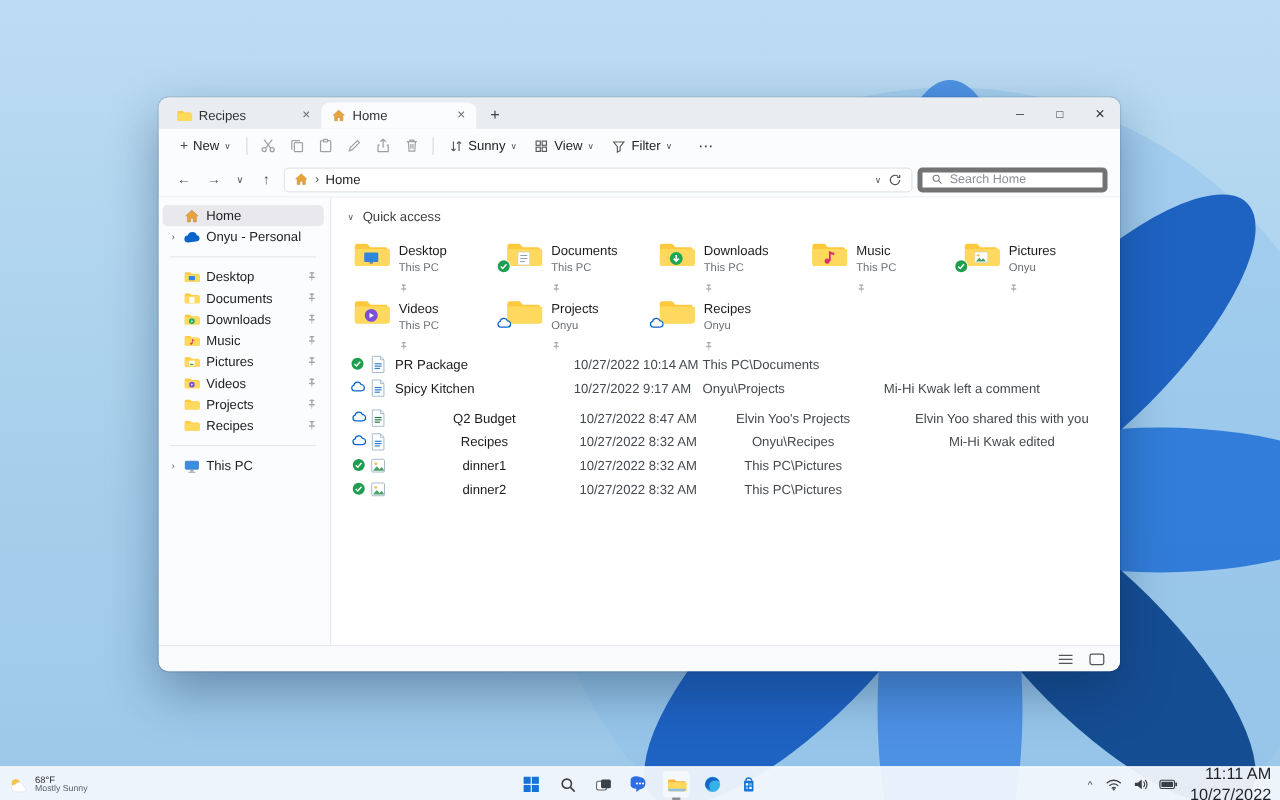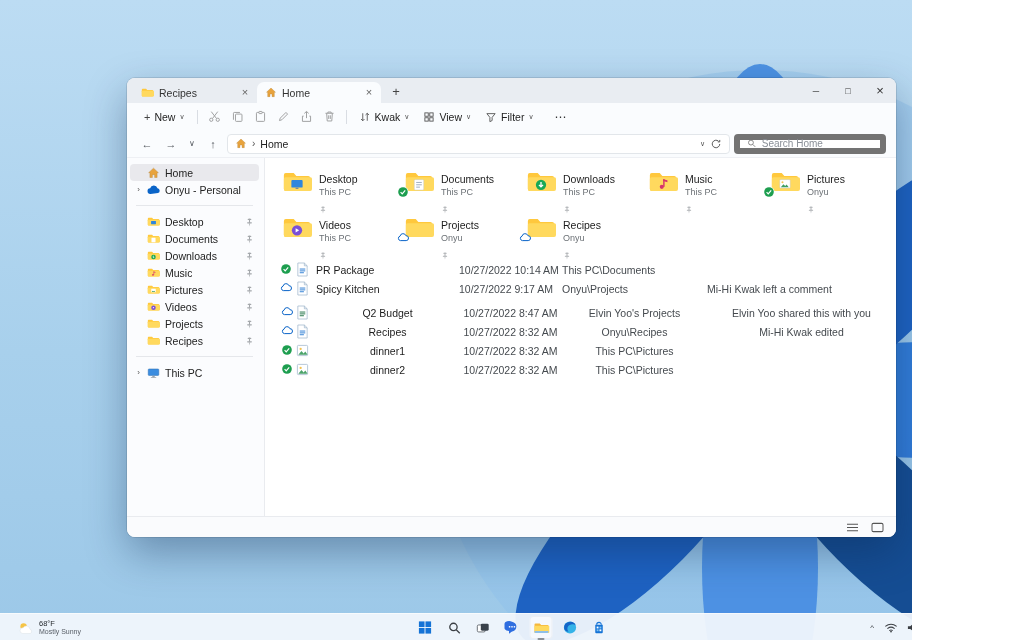--- a/index.html
+++ b/index.html
@@ -1,19 +1,19 @@
 <!DOCTYPE html>
 <html><head>
 <meta charset="utf-8">
 <style>
   * { margin:0; padding:0; box-sizing:border-box; }
   html,body { width:1024px; height:640px; overflow:hidden; }
   body { font-family:"Liberation Sans", sans-serif; }
 
-  .desktop { position:relative; width:912px; height:640px; overflow:hidden;
+  .desktop { position:relative; width:1024px; height:640px; overflow:hidden;
     background:linear-gradient(180deg,#bcdcf3 0%,#a8d0ec 55%,#9cc8e8 100%); }
   .bloom { position:absolute; left:0; top:0; width:1024px; height:640px; }
 
   
   .window { position:absolute; left:127px; top:78px; width:769px; height:459px;
     background:#f6f9fc; border-radius:8px; overflow:hidden;
     box-shadow:0 16px 40px rgba(10,40,80,.38), 0 0 0 1px rgba(0,0,0,.10);
     display:flex; flex-direction:column; }
 
   .tabbar { height:25px; background:#e9edf2; display:flex; align-items:flex-end;
@@ -40,21 +40,21 @@
   .tsep { width:1px; height:14px; background:#d9dde3; margin:0 5px; }
   .more-btn { margin-left:8px; font-size:12px; color:#333; padding:0 6px; }
 
   .addressrow { height:27px; background:#fafcfe; display:flex; align-items:center;
     gap:4px; padding:0 10px; flex:0 0 27px; }
   .nav-arrow { width:20px; text-align:center; font-size:11px; color:#52575d; border-radius:4px; }
   .nav-arrow.small { font-size:8px; width:14px; }
   .addressbox { flex:1; height:20px; background:#fff; border:1px solid #e2e6ea; border-radius:4px;
     display:flex; align-items:center; padding:0 7px; gap:5px; font-size:10.5px; color:#222; }
   .addr-spacer { flex:1; }
-  .searchbox { width:152px; height:20px; background:#fff; border:6px solid #737373; border-radius:4px;
+  .searchbox { width:152px; height:20px; background:#fff; border:4px solid #737373; border-radius:4px;
     display:flex; align-items:center; gap:5px; padding:0 7px; flex:0 0 152px; }
   .searchbox input { border:0; outline:0; width:100%; font-size:10px; color:#222; background:transparent;
     font-family:"Liberation Sans", sans-serif; }
   .searchbox input::placeholder { color:#8a9098; }
 
   .winbody { flex:1; display:flex; background:#fff; border-top:1px solid #eef0f4; min-height:0; }
   .sidebar { width:138px; flex:0 0 138px; background:#fbfcfe; border-right:1px solid #e9ebef;
     padding:6px 5px 0 3px; }
   .side-item { display:flex; align-items:center; gap:4px; height:17px; padding:0 5px 0 4px;
     border-radius:4px; font-size:10.5px; color:#222; }
@@ -91,21 +91,21 @@
   .row-act { flex:1; color:#454a4f; white-space:nowrap; overflow:hidden; }
 
   .statusbar { height:21px; flex:0 0 21px; background:#fafbfd; border-top:1px solid #e9ebef;
     display:flex; align-items:center; justify-content:flex-end; gap:12px; padding:0 12px; }
   .status-view-btn { display:flex; align-items:center; }
 
   
   .taskbar { position:absolute; left:0; bottom:0; width:1024px; height:27px;
     background:rgba(242,247,252,.94); border-top:1px solid rgba(255,255,255,.6);
     display:flex; align-items:center; }
-  .tb-weather { position:absolute; left:12px; top:0; height:27px; display:flex; align-items:center; gap:5px;
+  .tb-weather { position:absolute; left:1px; top:0; height:27px; display:flex; align-items:center; gap:5px;
     padding:0 5px; border-radius:4px;justify-content:center; }
   .tb-temp { font-size:7.5px; color:#1f2328; line-height:1.2; }
   .tb-cond { font-size:7px; color:#5a6068; line-height:1.2; }
   .tb-center { position:absolute; left:50%; top:2px; transform:translateX(-50%);
     display:flex; gap:6px; align-items:center; }
   .tb-app { width:23px; height:23px; display:flex; align-items:center; justify-content:center;
     border-radius:4px; position:relative; }
   .tb-app.active { background:rgba(255,255,255,.6); box-shadow:inset 0 0 0 1px rgba(0,0,0,.04); }
   .tb-app.active::after { content:""; position:absolute; bottom:-1px; left:8px; width:7px; height:2px;
     border-radius:2px; background:#8a8f95; }
@@ -199,21 +199,21 @@
       <div class="tbtn ticon-btn">
         <svg width="13" height="13" viewBox="0 0 16 16" fill="none" stroke="#555" stroke-width="1.2">
             <path d="M3 4 h10 M6 4 V2.5 h4 V4 M4.5 4 l.7 9.5 h5.6 l.7-9.5 M7 6.5 v4.5 M9 6.5 v4.5"></path>
           </svg>
       </div>
       <div class="tsep"></div>
       <div class="tbtn">
         <svg width="12" height="12" viewBox="0 0 16 16" fill="none" stroke="#555" stroke-width="1.2">
             <path d="M5 3 v10 M5 13 l-2.3-2.3 M5 13 l2.3-2.3 M11 13 V3 M11 3 l-2.3 2.3 M11 3 l2.3 2.3"></path>
           </svg>
-        <span>Kwak</span>
+        <span>Sunny</span>
         <span class="chev">∨</span>
       </div>
       <div class="tbtn">
         <svg width="12" height="12" viewBox="0 0 16 16" fill="none" stroke="#555" stroke-width="1.2">
             <rect x="2.5" y="2.5" width="4.5" height="4.5"></rect>
             <rect x="9" y="2.5" width="4.5" height="4.5"></rect>
             <rect x="2.5" y="9" width="4.5" height="4.5"></rect>
             <rect x="9" y="9" width="4.5" height="4.5"></rect>
           </svg>
         <span>View</span>
@@ -444,20 +444,24 @@
                 <rect x="6.5" y="10.5" width="3" height="1.8" fill="#9aa4ad"></rect>
                 <rect x="4.5" y="12.3" width="7" height="1" rx="0.5" fill="#9aa4ad"></rect>
               </svg>
             </span>
           <span class="side-label">This PC</span>
         </div>
       </div>
 
       <div class="content">
 
+        <div class="sec-head">
+          <span class="sec-chev">∨</span>
+          <span>Quick access</span>
+        </div>
 
         <div class="tilegrid">
 
           <div class="tile">
             <span class="tile-icon">
               <svg width="30" height="25" viewBox="0 0 32 26">
                   <path d="M2 6 q0-2 2-2 h8.5 l2.8 3 H28 q2 0 2 2 v12 q0 2-2 2 H4 q-2 0-2-2z" fill="#ffc83d"></path>
                   <path d="M2 10 q0-1.6 1.6-1.6 h26.8 q1.6 0 1.6 1.6 v11 q0 2-2 2 H4 q-2 0-2-2z" fill="#ffd95e"></path>
                   <rect x="10" y="11.5" width="12" height="8" rx="1" fill="#2f86dc"></rect>
                   <rect x="14.5" y="19.5" width="3" height="1.5" fill="#7e8a94"></rect>

